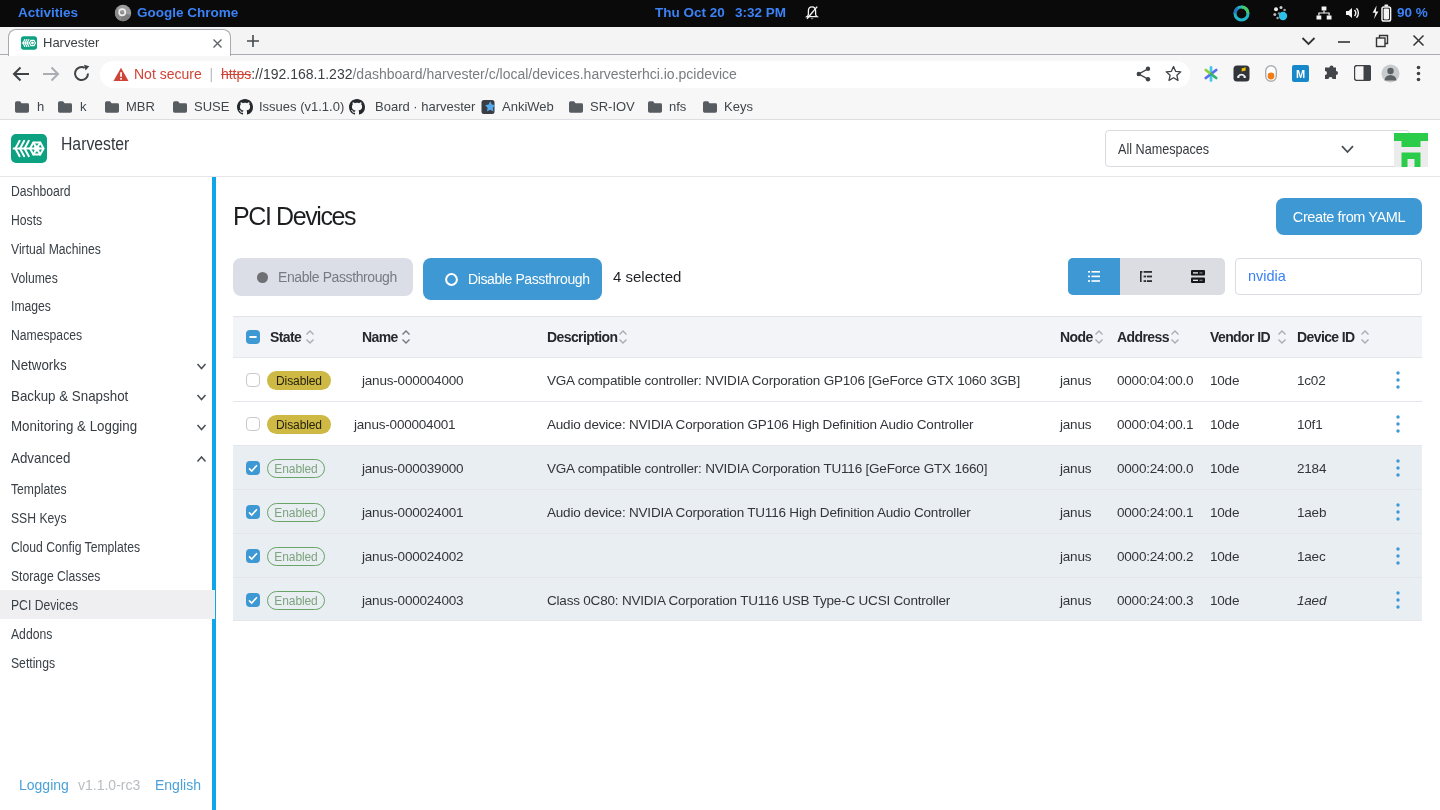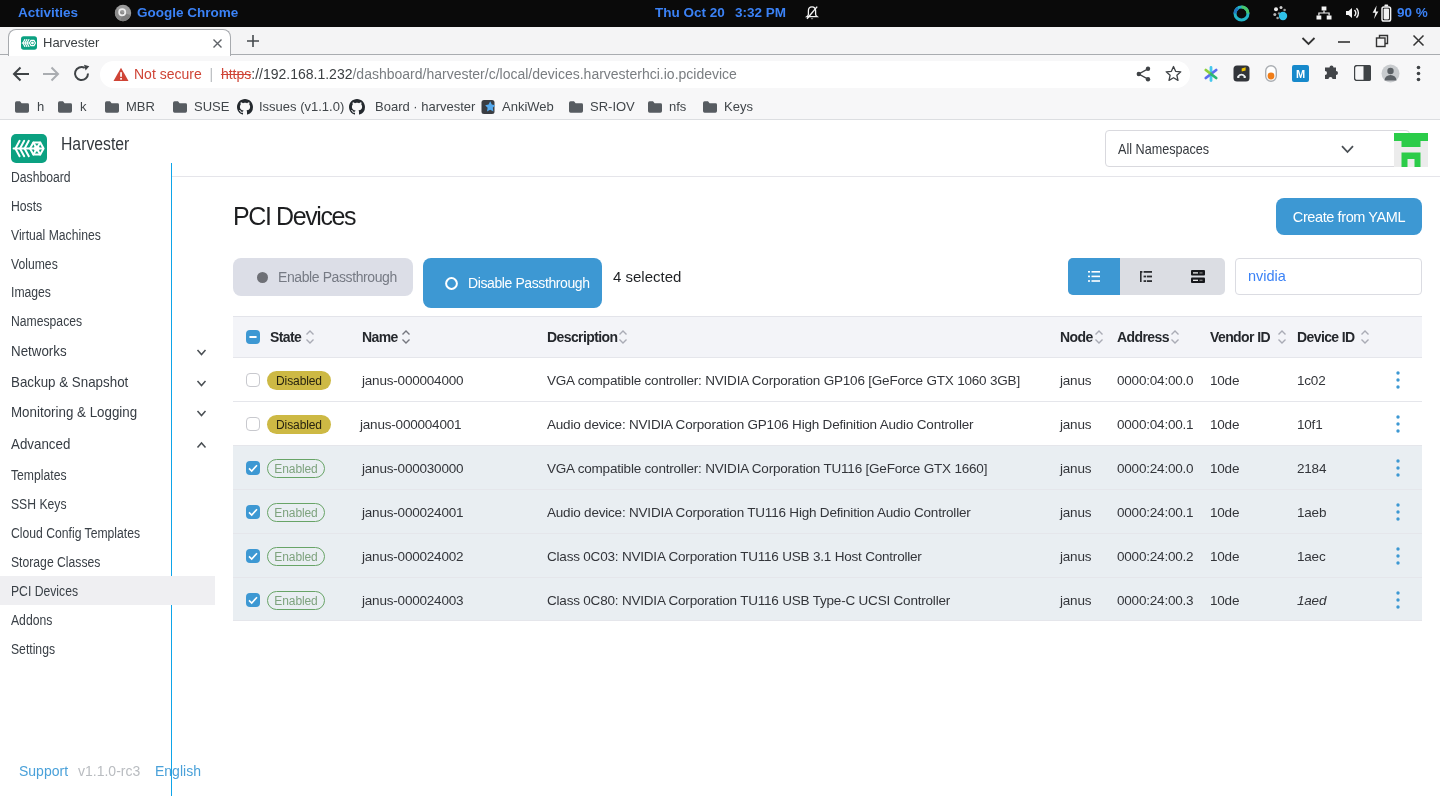--- a/index.html
+++ b/index.html
@@ -20,32 +20,32 @@
   
   #bookmarks { position:absolute; left:0; top:93px; width:1440px; height:27px; background:#f7f7f8; border-bottom:1px solid #dcdee1; font-size:13px; color:#3f4549; }
   #bookmarks .bm { position:absolute; top:6px; height:16px; }
   #bookmarks .lbl { position:absolute; top:6px; font-size:13px; color:#41464a; white-space:nowrap; }
   
   #appheader { position:absolute; left:0; top:120px; width:1440px; height:57px; background:#fff; border-bottom:1px solid #e5e5ea; }
   #appheader .brand { position:absolute; left:61px; top:14px; font-size:17.5px; color:#33383d; transform:scaleX(0.9); transform-origin:0 50%; }
   #nsselect { position:absolute; left:1105px; top:10px; width:305px; height:37px; border:1px solid #d9d9de; border-radius:4px; background:#fff; }
   #nsselect .txt { position:absolute; left:12px; top:10px; font-size:14.5px; color:#35393e; transform:scaleX(0.87); transform-origin:0 50%; display:inline-block; }
   
-  #sidebar { position:absolute; left:0; top:163px; width:172px; height:633px; background:#fff; border-right:1px solid #0ea5e9; }
+  #sidebar { position:absolute; left:0; top:177px; width:216px; height:633px; background:#fff; border-right:4px solid #0ea5e9; }
   #sidebar .item { position:absolute; left:11px; font-size:14px; color:#3a4047; transform:scaleX(0.87); transform-origin:0 50%; white-space:nowrap; }
   #sidebar .group { position:absolute; left:11px; font-size:15px; color:#363c43; transform:scaleX(0.89); transform-origin:0 50%; white-space:nowrap; }
   #sidebar .sel { position:absolute; left:0; width:215px; height:29px; background:#efeff2; }
   #sidebar .chev { position:absolute; left:196px; width:11px; height:11px; }
   
   #content { position:absolute; left:217px; top:177px; width:1223px; height:633px; background:#fff; }
   h1.title { position:absolute; left:16px; top:25px; font-size:25px; font-weight:400; color:#1d1e20; letter-spacing:-1.4px; }
   .btn { position:absolute; border-radius:8px; font-size:15px; letter-spacing:-0.4px; display:flex; align-items:center; }
   #btn-create { left:1059px; top:21px; width:146px; height:37px; background:#3d98d3; color:#fff; font-size:14.5px; justify-content:center; }
   #btn-enable { left:16px; top:81px; width:180px; height:38px; background:#dcdee7; color:#767a84; padding-left:24px; font-size:14px; }
-  #btn-disable { left:206px; top:81px; width:179px; height:50px; background:#3d98d3; color:#fff; padding-left:22px; font-size:14px; }
+  #btn-disable { left:206px; top:81px; width:179px; height:42px; background:#3d98d3; color:#fff; padding-left:22px; font-size:14px; }
   #selcount { position:absolute; left:396px; top:91px; font-size:15px; color:#1f2124; font-weight:500; }
   #viewtoggle { position:absolute; left:851px; top:81px; width:157px; height:37px; background:#dbdde3; border-radius:5px; }
   #viewtoggle .seg1 { position:absolute; left:0; top:0; width:52px; height:37px; background:#3d98d3; border-radius:5px 0 0 5px; }
   #searchbox { position:absolute; left:1018px; top:81px; width:187px; height:37px; border:1px solid #dbdce2; border-radius:4px; background:#fff; }
   #searchbox .txt { position:absolute; left:12px; top:9px; font-size:14.5px; color:#3b82f6; }
   
   #tbl { position:absolute; left:16px; top:139px; width:1189px; }
   #thead { position:absolute; left:0; top:0; width:1189px; height:41px; background:#f3f4f8; border-top:1px solid #e3e4ea; }
   #thead .h { position:absolute; top:12px; font-size:14px; font-weight:600; letter-spacing:-0.6px; color:#25282d; }
   .row { position:absolute; left:0; width:1189px; height:44px; border-top:1px solid #e5e6eb; }
@@ -313,21 +313,21 @@
   <svg class="chev" style="top:277px;" viewBox="0 0 11 11">
       <path d="M1.5 7.5 L5.5 3 L9.5 7.5" fill="none" stroke="#4a4f54" stroke-width="1.5"></path>
     </svg>
   <div class="item" style="top:304px;">Templates</div>
   <div class="item" style="top:333px;">SSH Keys</div>
   <div class="item" style="top:362px;">Cloud Config Templates</div>
   <div class="item" style="top:391px;">Storage Classes</div>
   <div class="item" style="top:420px;">PCI Devices</div>
   <div class="item" style="top:449px;">Addons</div>
   <div class="item" style="top:478px;">Settings</div>
-  <div class="abs" style="left:19px; top:600px; font-size:14px; color:#4aa1d9;">Support</div>
+  <div class="abs" style="left:19px; top:600px; font-size:14px; color:#4aa1d9;">Logging</div>
   <div class="abs" style="left:78px; top:600px; font-size:14px; color:#b9bcc0;">v1.1.0-rc3</div>
   <div class="abs" style="left:155px; top:600px; font-size:14px; color:#4aa1d9;">English</div>
 </div>
 <div id="content">
   <h1 class="title">PCI Devices</h1>
   <div class="btn" id="btn-create">Create from YAML</div>
   <div class="btn" id="btn-enable">
     <svg style="margin-right:10px;" width="11" height="11" viewBox="0 0 11 11">
         <circle cx="5.5" cy="5.5" r="5.5" fill="#6e7076"></circle>
       </svg>
@@ -429,40 +429,40 @@
       <div class="cell" style="left:1064px;">1c02</div>
       <svg class="dots" width="4" height="18" viewBox="0 0 4 18">
           <circle cx="2" cy="2" r="1.7" fill="#3d98d3"></circle>
           <circle cx="2" cy="9" r="1.7" fill="#3d98d3"></circle>
           <circle cx="2" cy="16" r="1.7" fill="#3d98d3"></circle>
         </svg>
     </div>
     <div class="row" style="top:85px;">
       <div class="cb off"></div>
       <div class="badge dis">Disabled</div>
-      <div class="cell" style="left:127px;text-align:center;">janus-000004001</div>
+      <div class="cell" style="left:121px;text-align:center;">janus-000004001</div>
       <div class="cell" style="left:314px;">Audio device: NVIDIA Corporation GP106 High Definition Audio Controller</div>
       <div class="cell" style="left:827px;">janus</div>
       <div class="cell" style="left:884px;">0000:04:00.1</div>
       <div class="cell" style="left:977px;">10de</div>
       <div class="cell" style="left:1064px;">10f1</div>
       <svg class="dots" width="4" height="18" viewBox="0 0 4 18">
           <circle cx="2" cy="2" r="1.7" fill="#3d98d3"></circle>
           <circle cx="2" cy="9" r="1.7" fill="#3d98d3"></circle>
           <circle cx="2" cy="16" r="1.7" fill="#3d98d3"></circle>
         </svg>
     </div>
     <div class="row sel" style="top:129px;">
       <div class="cb on">
           <svg width="14" height="14" viewBox="0 0 14 14">
             <path d="M3 7.4 L5.7 10 L11 4.2" fill="none" stroke="#fff" stroke-width="1.6"></path>
           </svg>
         </div>
       <div class="badge en">Enabled</div>
-      <div class="cell" style="left:129px;">janus-000030000</div>
+      <div class="cell" style="left:129px;">janus-000039000</div>
       <div class="cell" style="left:314px;">VGA compatible controller: NVIDIA Corporation TU116 [GeForce GTX 1660]</div>
       <div class="cell" style="left:827px;">janus</div>
       <div class="cell" style="left:884px;">0000:24:00.0</div>
       <div class="cell" style="left:977px;">10de</div>
       <div class="cell" style="left:1064px;">2184</div>
       <svg class="dots" width="4" height="18" viewBox="0 0 4 18">
           <circle cx="2" cy="2" r="1.7" fill="#3d98d3"></circle>
           <circle cx="2" cy="9" r="1.7" fill="#3d98d3"></circle>
           <circle cx="2" cy="16" r="1.7" fill="#3d98d3"></circle>
         </svg>
@@ -487,21 +487,20 @@
         </svg>
     </div>
     <div class="row sel" style="top:217px;">
       <div class="cb on">
           <svg width="14" height="14" viewBox="0 0 14 14">
             <path d="M3 7.4 L5.7 10 L11 4.2" fill="none" stroke="#fff" stroke-width="1.6"></path>
           </svg>
         </div>
       <div class="badge en">Enabled</div>
       <div class="cell" style="left:129px;">janus-000024002</div>
-      <div class="cell" style="left:314px;">Class 0C03: NVIDIA Corporation TU116 USB 3.1 Host Controller</div>
       <div class="cell" style="left:827px;">janus</div>
       <div class="cell" style="left:884px;">0000:24:00.2</div>
       <div class="cell" style="left:977px;">10de</div>
       <div class="cell" style="left:1064px;">1aec</div>
       <svg class="dots" width="4" height="18" viewBox="0 0 4 18">
           <circle cx="2" cy="2" r="1.7" fill="#3d98d3"></circle>
           <circle cx="2" cy="9" r="1.7" fill="#3d98d3"></circle>
           <circle cx="2" cy="16" r="1.7" fill="#3d98d3"></circle>
         </svg>
     </div>

